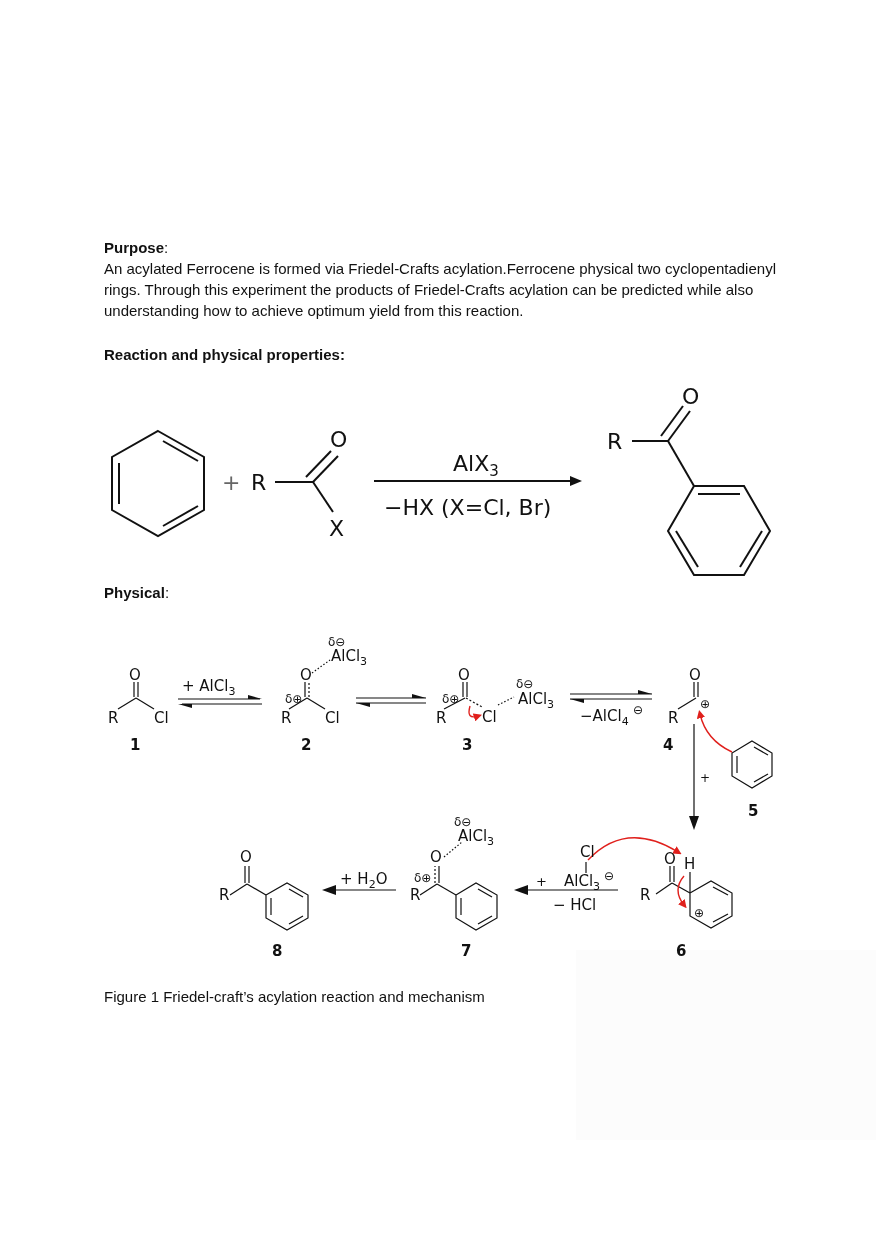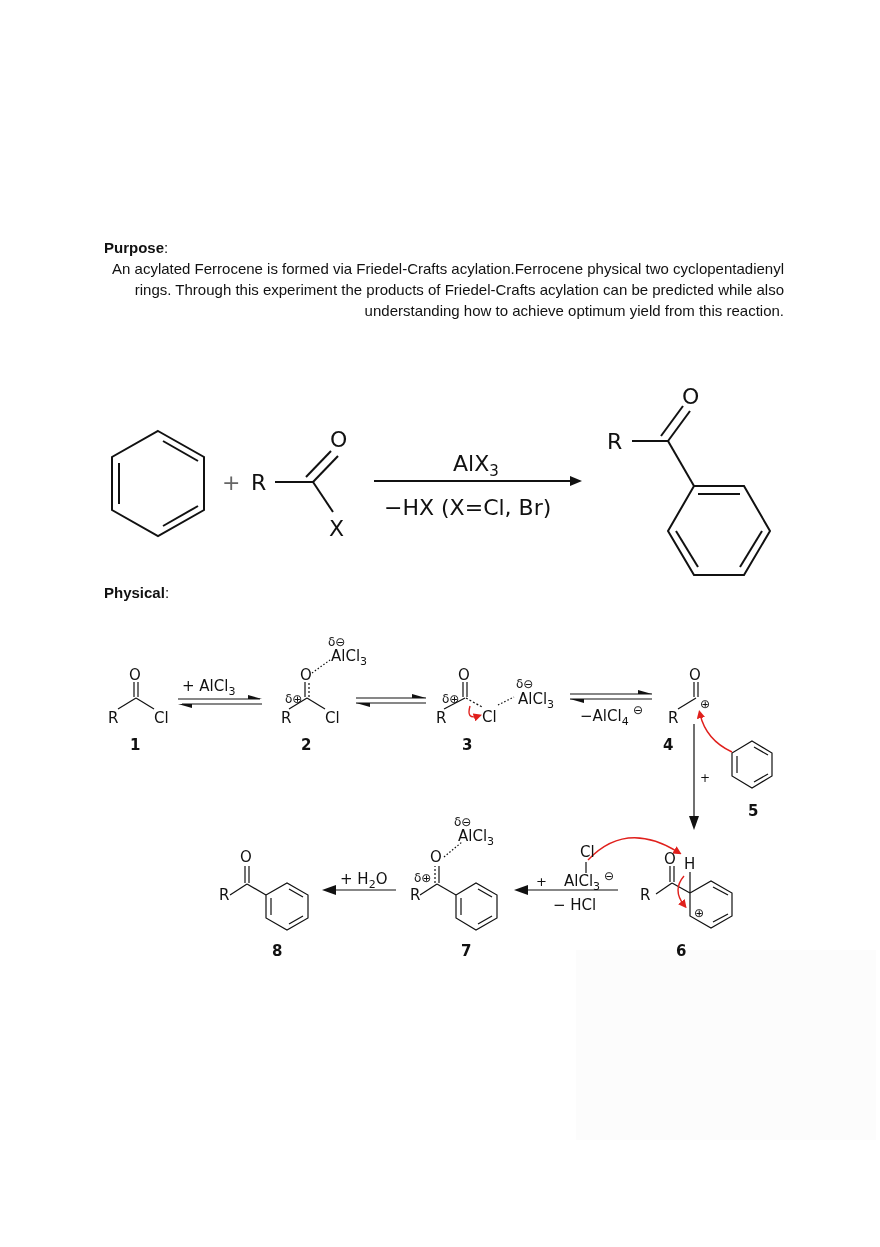--- a/index.html
+++ b/index.html
@@ -1,18 +1,18 @@
 <!DOCTYPE html>
 <html><head>
 <meta charset="utf-8">
 <style>
   html, body { margin: 0; padding: 0; background: #ffffff; }
   body { width: 880px; height: 1247px; position: relative; overflow: hidden;
          font-family: "Liberation Sans", sans-serif; color: #111; }
-  .page { position: absolute; left: 0; top: 0; width: 880px; height: 1247px; text-align: right; }
+  .page { position: absolute; left: 0; top: 0; width: 880px; height: 1247px; }
   .text { position: absolute; left: 104px; font-size: 15px; line-height: 21px; }
   .bold { font-weight: bold; }
   .purpose-head { top: 237px; }
   .purpose-body { top: 258px; width: 680px; }
   .reaction-head { top: 344px; }
   .mech-head { top: 582px; }
   .fig-caption { top: 986px; }
   .table-caption { top: 1007px; }
   svg text { font-family: "DejaVu Sans", sans-serif; }
   .svg-block { position: absolute; left: 0; }
@@ -20,20 +20,21 @@
   .shade { position: absolute; left: 576px; top: 950px; width: 300px; height: 190px; background: #fcfcfc; }
 </style>
 </head>
 <body>
 
 <div class="page">
 
   <div class="text purpose-head"><span class="bold">Purpose</span><span>:</span></div>
   <div class="text purpose-body">An acylated Ferrocene is formed via Friedel-Crafts acylation.Ferrocene physical two cyclopentadienyl rings. Through this experiment the products of Friedel-Crafts acylation can be predicted while also understanding how to achieve optimum yield from this reaction.</div>
 
+  <div class="text bold reaction-head">Reaction and physical properties:</div>
 
   <svg class="svg-block" style="top:380px" width="880" height="200" viewBox="0 380 880 200">
     <g stroke="#111" stroke-width="2" fill="none">
 
       <polygon points="158,431 204,457 204,510 158,536 112,510 112,457"></polygon>
       <line x1="163" y1="441" x2="198" y2="461"></line>
       <line x1="198" y1="506" x2="163" y2="526"></line>
       <line x1="119" y1="463" x2="119" y2="504"></line>
 
       <line x1="275" y1="482" x2="313" y2="482"></line>
@@ -220,13 +221,14 @@
       <text x="461" y="956" font-weight="bold">7</text>
 
       <text x="340" y="884"><tspan>+ H</tspan><tspan font-size="11" dy="4">2</tspan><tspan dy="-4">O</tspan></text>
 
       <text x="219" y="900">R</text>
       <text x="240" y="862">O</text>
       <text x="272" y="956" font-weight="bold">8</text>
     </g>
   </svg>
 
+  <div class="text fig-caption">Figure 1 Friedel-craft’s acylation reaction and mechanism</div>
 </div>
 
 </body></html>

